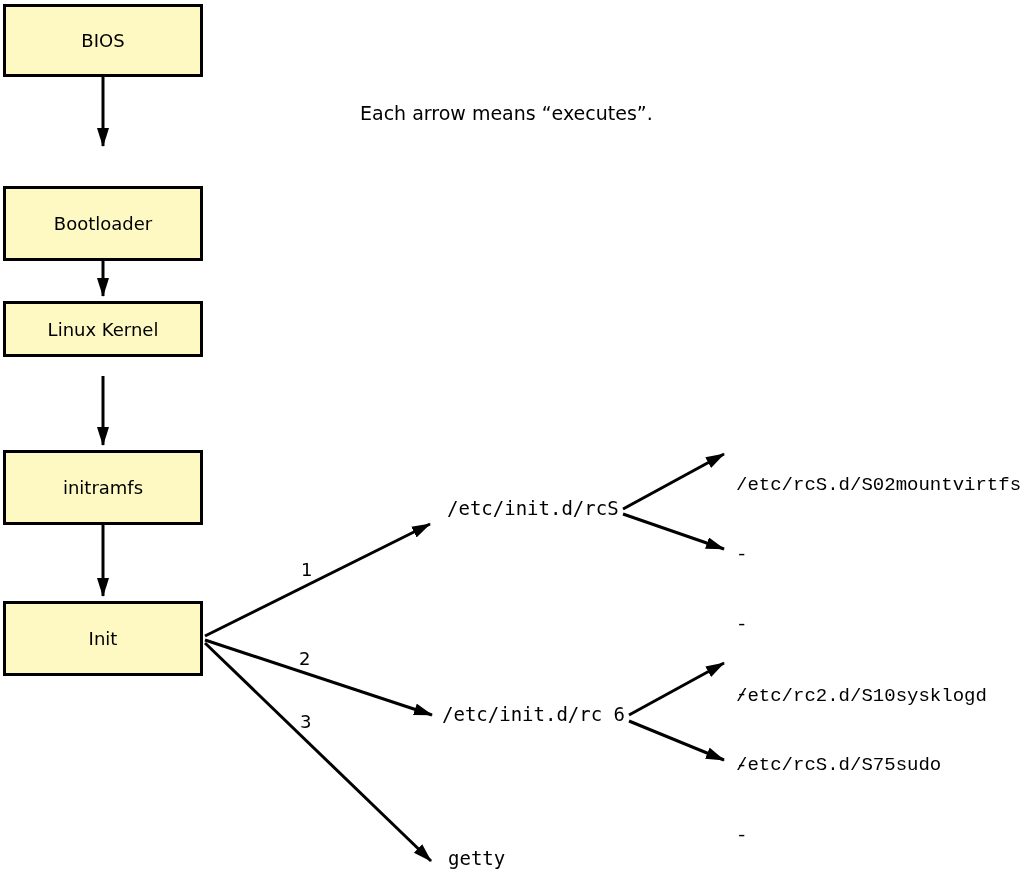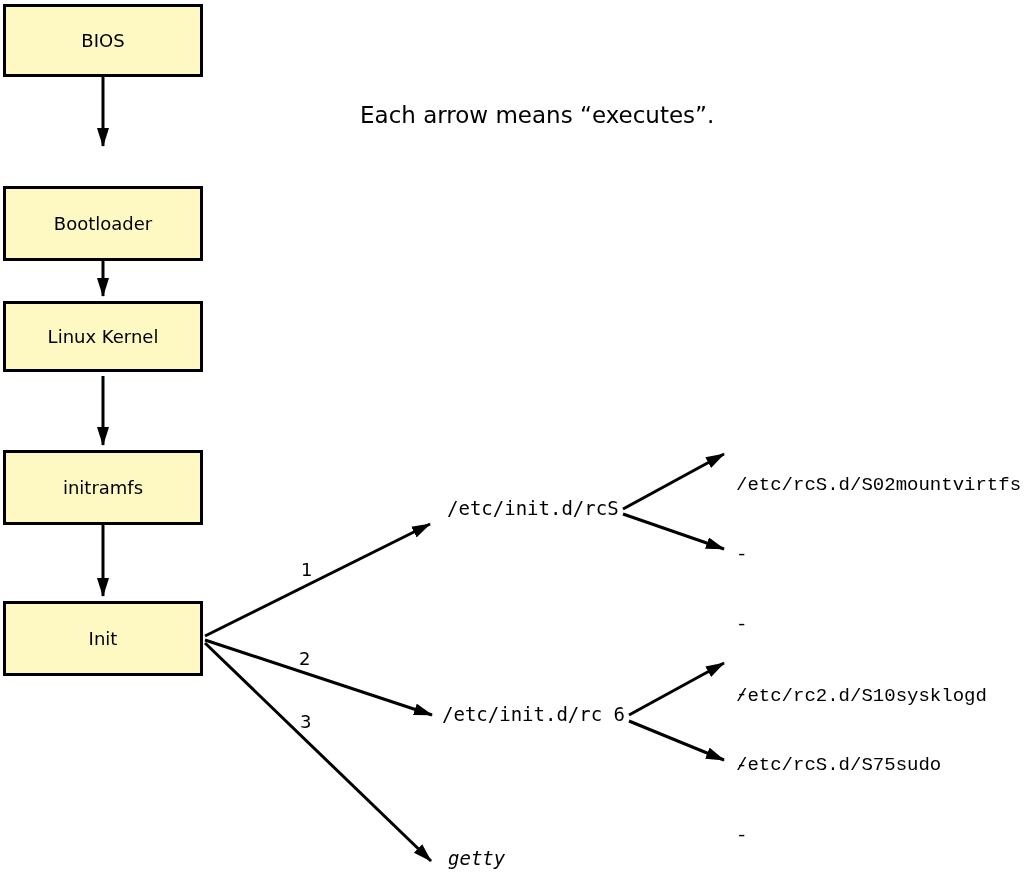--- a/index.html
+++ b/index.html
@@ -27,21 +27,21 @@
     background: #fef9c3;
     display: flex;
     align-items: center;
     justify-content: center;
     font-size: 18px;
   }
   .caption {
     position: absolute;
     left: 360px;
     top: 102px;
-    font-size: 23px;
+    font-size: 19px;
     white-space: nowrap;
   }
   .arrow-num {
     position: absolute;
     font-size: 18px;
   }
   .mono {
     font-family: "DejaVu Sans Mono", "Liberation Mono", monospace;
     font-size: 19px;
     white-space: pre;
@@ -86,21 +86,21 @@
     <line x1="629" y1="715" x2="724" y2="663" stroke="#000" stroke-width="3" marker-end="url(#ah)"></line>
     <line x1="629" y1="721" x2="724" y2="760" stroke="#000" stroke-width="3" marker-end="url(#ah)"></line>
   </svg>
 
   <div class="node-box" style="top:4px;height:73px;">
     <span>BIOS</span>
   </div>
   <div class="node-box" style="top:152px;margin-top:34px;">
     <span>Bootloader</span>
   </div>
-  <div class="node-box" style="top:301px;height:71px;">
+  <div class="node-box" style="top:301px;height:56px;">
     <span>Linux Kernel</span>
   </div>
   <div class="node-box" style="top:450px;">
     <span>initramfs</span>
   </div>
   <div class="node-box" style="top:601px;align-items:center;">
     <span>Init</span>
   </div>
 
   <div class="caption">Each arrow means “executes”.</div>
@@ -122,15 +122,15 @@
   <div class="mono mono-label" style="left:442px;top:703px;">/etc/init.d/rc 6</div>
 
   <div class="file-list mono" style="top:639px;">
     <div>/etc/rc2.d/S10sysklogd</div>
     <div>-</div>
     <div>-</div>
     
     
   </div>
 
-  <div class="mono mono-label" style="left:448px;top:847px;font-style:italic;">getty</div>
+  <div class="mono mono-label" style="left:448px;top:847px;">getty</div>
 
 </div>
 
 </body></html>

